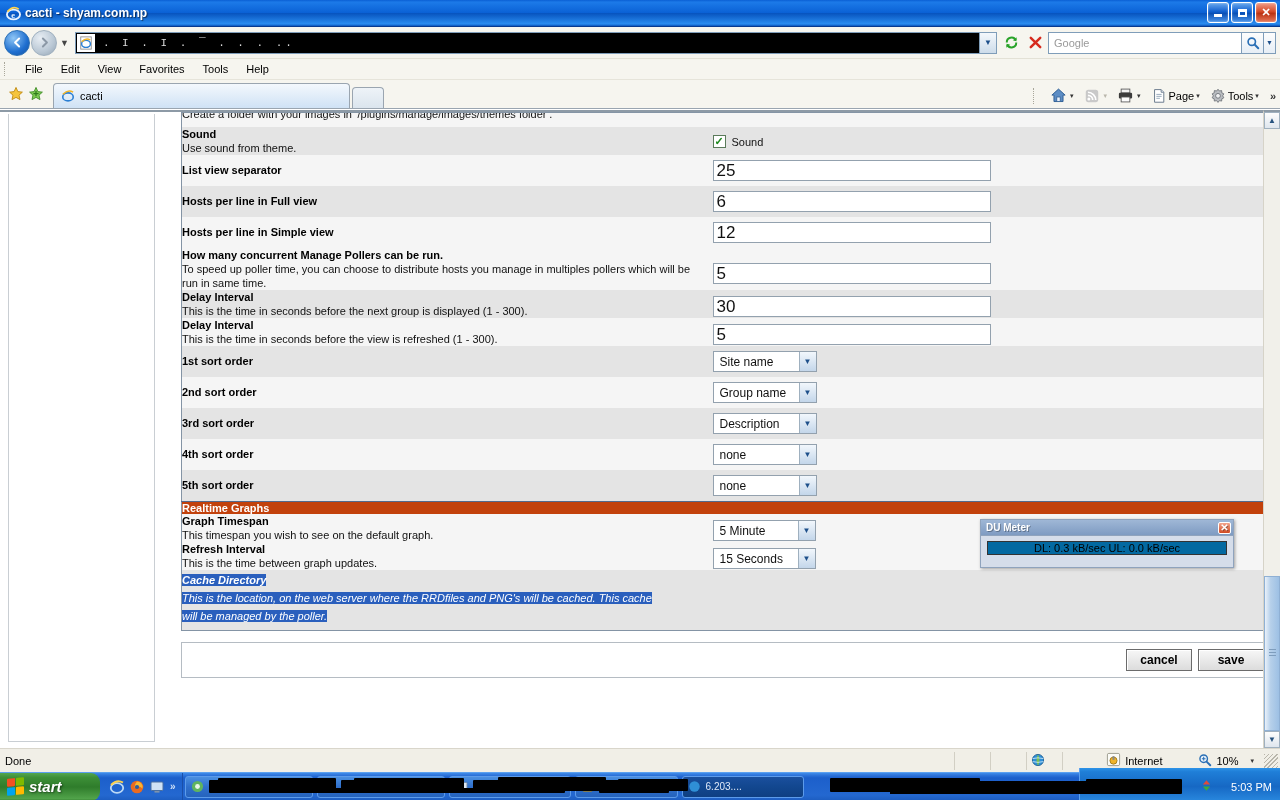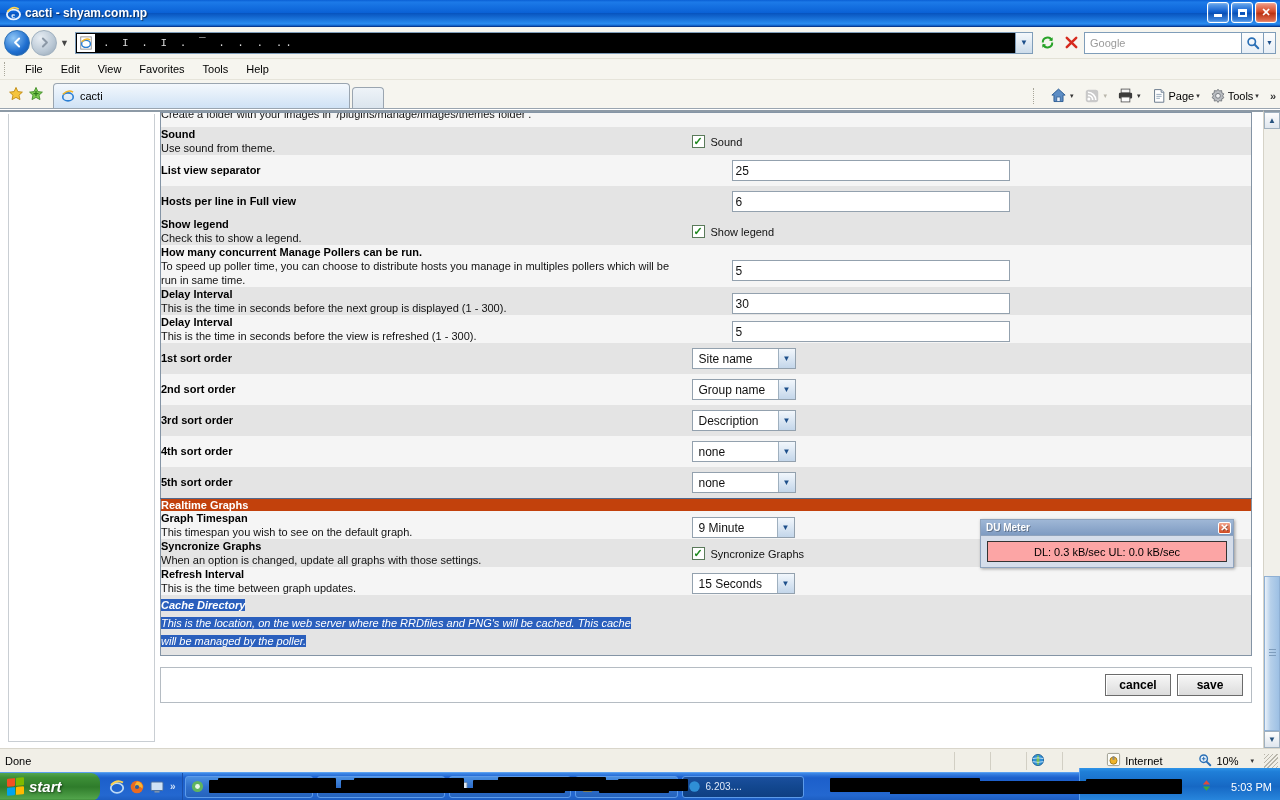--- a/index.html
+++ b/index.html
@@ -73,21 +73,21 @@
     background: linear-gradient(to bottom, #f4f8fc, #cddcea);
     border-left: 1px solid #7f9db9;
     display: flex; align-items: center; justify-content: center;
     font-size: 8px; color: #1d4f8a;
   }
   .iconbtn {
     width: 22px; height: 22px; display: flex; align-items: center;
     justify-content: center; margin-right: 2px; flex: none;
   }
   #searchbox {
-    width: 158px; height: 22px; background: #fff; border: 1px solid #7f9db9;
+    width: 194px; height: 22px; background: #fff; border: 1px solid #7f9db9;
     display: flex; align-items: center; padding-left: 5px; flex: none;
   }
   #searchbox span { color: #9a9a9a; font-size: 11px; }
   #searchgo {
     width: 22px; height: 22px; border: 1px solid #7f9db9; border-left: none;
     background: linear-gradient(to bottom, #fdfdfd, #e6eef6);
     display: flex; align-items: center; justify-content: center; flex: none;
   }
   #searchcaret {
     width: 12px; height: 22px; border: 1px solid #7f9db9; border-left: none;
@@ -137,21 +137,21 @@
 
   
   #viewport {
     position: absolute; left: 0; top: 110px; width: 1280px; height: 638px;
     background: #fff; display: flex;
   }
   #page {
     flex: 1; overflow: hidden; position: relative;
     background: #fff; border-top: 2px solid #8d9aa6;
   }
-  #page-inner { display: flex; width: 100%; height: 100%; }
+  #page-inner { display: flex; width: 100%; height: 100%; gap: 21px; }
   #leftcol {
     width: 147px; flex: none; border-right: 1px solid #aeb4ba;
     background: #fff; margin: 2px 0 6px 8px;
     border: 1px solid #c9ced3; border-top: none; border-left: 1px solid #c9ced3;
   }
   #content { flex: 1; padding: 0 22px 0 5px; }
 
   
   table.cform { width: 1092px; border-collapse: collapse; border: 1px solid #8494a5; table-layout: fixed; }
   table.cform td { vertical-align: top; padding: 0; }
@@ -163,24 +163,23 @@
   .fdesc  { font-size: 11px; color: #111; line-height: 14px; }
   .clipped { height: 9px; overflow: hidden; }
   .clipped .fdesc { position: relative; top: -6px; }
 
   .secthead {
     background: #c2410c; color: #fff; font-size: 11px; font-weight: bold;
     padding: 3px 0 3px 8px; border-top: 1px solid #53698c;
   }
 
   input.tbox {
-    width: 278px; height: 21px; font-size: 12px; color: #111;
+    width: 278px; height: 21px; font-size: 17px; color: #111;
     border: 1px solid #93a1ae; background: #fff; padding: 4px 3px;
     font-family: "Liberation Sans", sans-serif;
-    margin-left: 40px;
   }
   .sel {
     display: inline-flex; align-items: center; height: 21px;
     border: 1px solid #93a1ae; background: #fff; font-size: 12px; color: #111;
   }
   .sel .selv { padding: 0 5px 0 6px; white-space: nowrap; }
   .sel .sela {
     width: 17px; height: 19px; margin-left: auto; flex: none;
     background: linear-gradient(to bottom, #f2f7fc, #c3d6ea);
     border-left: 1px solid #9fb0bf;
@@ -250,21 +249,21 @@
   }
   #dumeter .du-close {
     margin-left: auto; width: 13px; height: 12px;
     background: linear-gradient(to bottom, #f2a58d, #d14a22);
     border: 1px solid #fff; border-radius: 2px;
     color: #fff; font-size: 9px; font-weight: bold;
     display: flex; align-items: center; justify-content: center; line-height: 1;
   }
   #dumeter .du-body { padding: 5px 6px 0 6px; }
   #dumeter .du-readout {
-    height: 21px; background: #fca5a5; border: 1px solid #333;
+    height: 14px; background: #0369a1; border: 1px solid #333;
     display: flex; align-items: center; justify-content: center;
     font-size: 11px; color: #000;
   }
 
   
   #statusbar {
     position: absolute; left: 0; top: 748px; width: 1280px; height: 24px;
     background: #f1efe7; border-top: 1px solid #d9d6cb;
     display: flex; align-items: center; font-size: 11px; color: #000;
   }
@@ -546,33 +545,29 @@
 
             <tr class="row-a">
               <td class="cellL" style="padding-top:8px;">
                 <div class="ftitle">Hosts per line in Full view</div>
               </td>
               <td class="cellR" style="padding-top:5px;padding-bottom:5px;">
                 <input class="tbox" value="6" style="">
               </td>
             </tr>
 
-
-            <tr class="row-a">
-              <td class="cellL">
-                <div class="ftitle">Show legend</div>
-                <div class="fdesc">Check this to show a legend.</div>
-              </td>
-              <td class="cellR">
-                <div class="cbrow" style="padding-top:8px;">
-                  <span class="cbox">✓</span>
-                  <span class="cblabel">Show legend</span>
-                </div>
-              </td>
-            </tr>
+            <tr class="row-b">
+              <td class="cellL" style="padding-top:8px;">
+                <div class="ftitle">Hosts per line in Simple view</div>
+              </td>
+              <td class="cellR" style="padding-top:5px;padding-bottom:5px;">
+                <input class="tbox" value="12" style="">
+              </td>
+            </tr>
+
 
             <tr class="row-b">
               <td class="cellL">
                 <div class="ftitle">How many concurrent Manage Pollers can be run.</div>
                 <div class="fdesc" style="max-width:525px;">To speed up poller time, you can choose to distribute hosts you manage in multiples pollers which will be run in same time.</div>
               </td>
               <td class="cellR" style="padding-top:15px;">
                 <input class="tbox" value="5" style="">
               </td>
             </tr>
@@ -661,38 +656,26 @@
               <td class="secthead" colspan="2">Realtime Graphs</td>
             </tr>
 
             <tr class="row-b">
               <td class="cellL">
                 <div class="ftitle">Graph Timespan</div>
                 <div class="fdesc">This timespan you wish to see on the default graph.</div>
               </td>
               <td class="cellR" style="padding-top:6px;">
                 <span class="sel" style="width:103px;">
-                  <span class="selv">9 Minute</span>
+                  <span class="selv">5 Minute</span>
                   <span class="sela">▼</span>
                 </span>
               </td>
             </tr>
 
-            <tr class="row-a">
-              <td class="cellL">
-                <div class="ftitle">Syncronize Graphs</div>
-                <div class="fdesc">When an option is changed, update all graphs with those settings.</div>
-              </td>
-              <td class="cellR">
-                <div class="cbrow" style="padding-top:8px;">
-                  <span class="cbox">✓</span>
-                  <span class="cblabel">Syncronize Graphs</span>
-                </div>
-              </td>
-            </tr>
 
             <tr class="row-b">
               <td class="cellL">
                 <div class="ftitle">Refresh Interval</div>
                 <div class="fdesc">This is the time between graph updates.</div>
               </td>
               <td class="cellR" style="padding-top:6px;">
                 <span class="sel" style="width:103px;">
                   <span class="selv">15 Seconds</span>
                   <span class="sela">▼</span>

